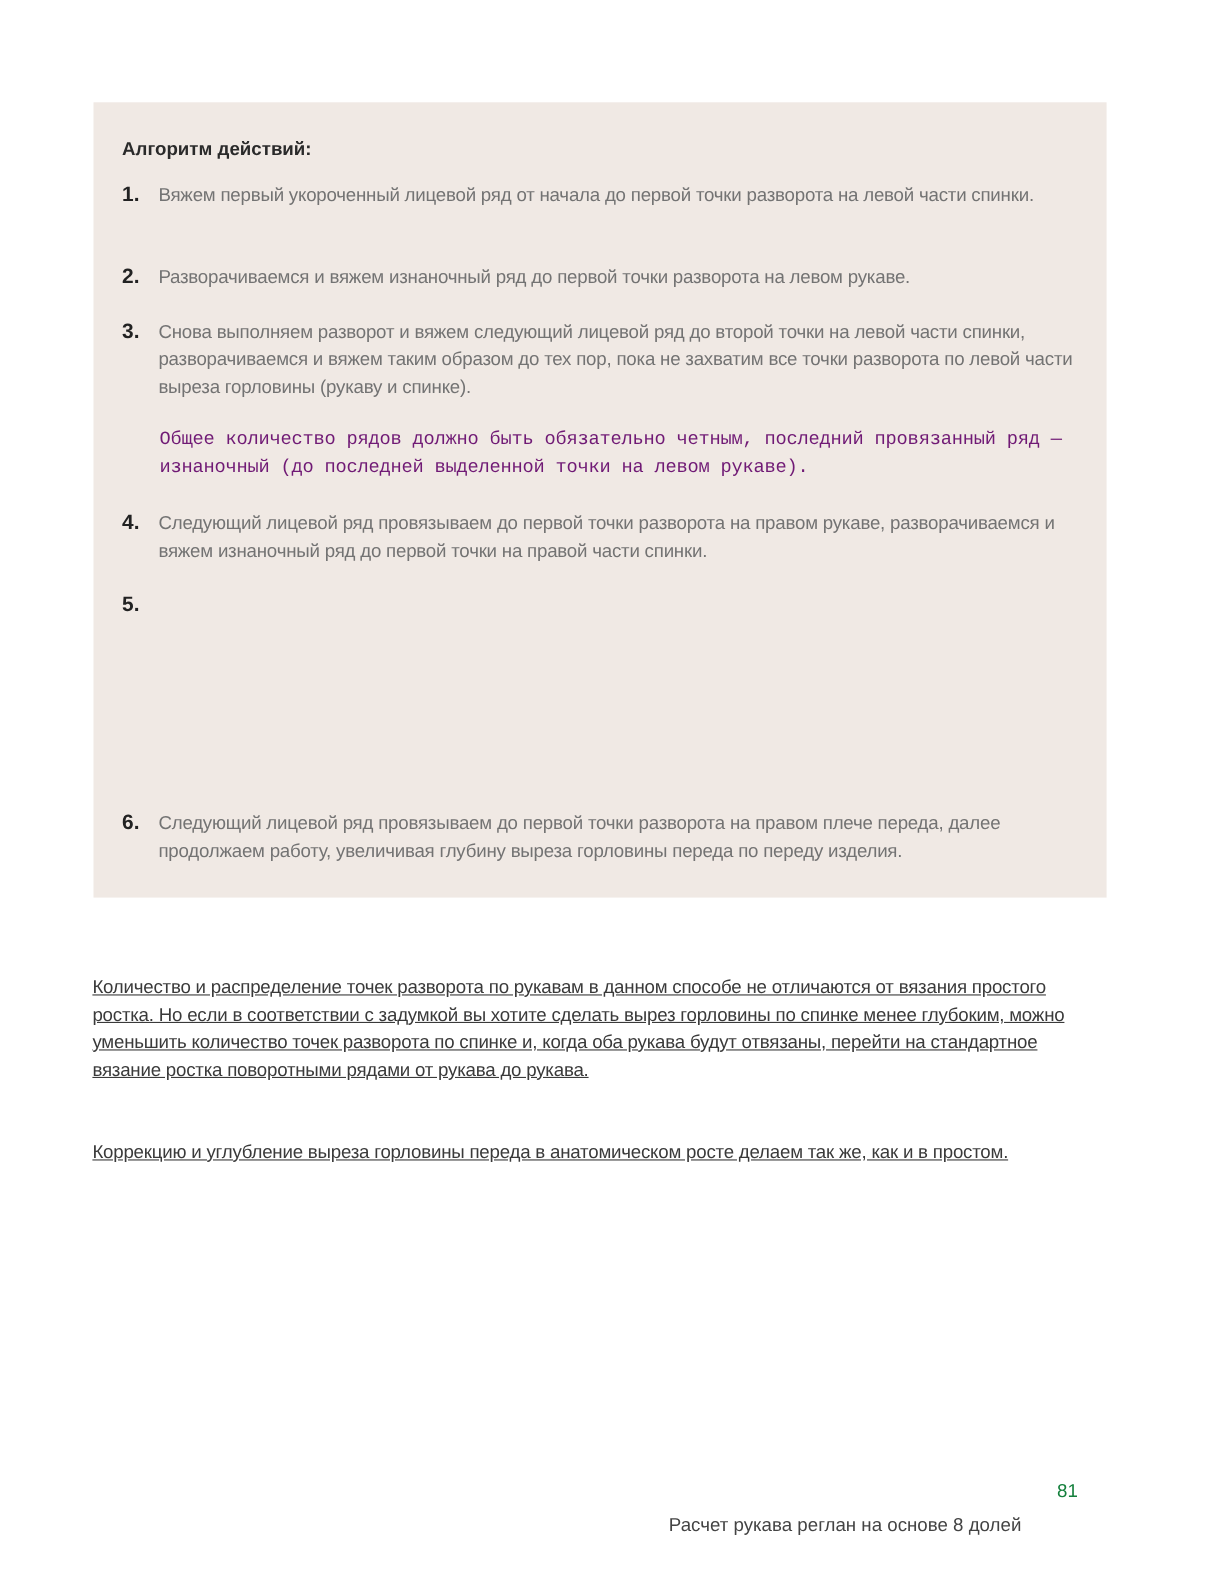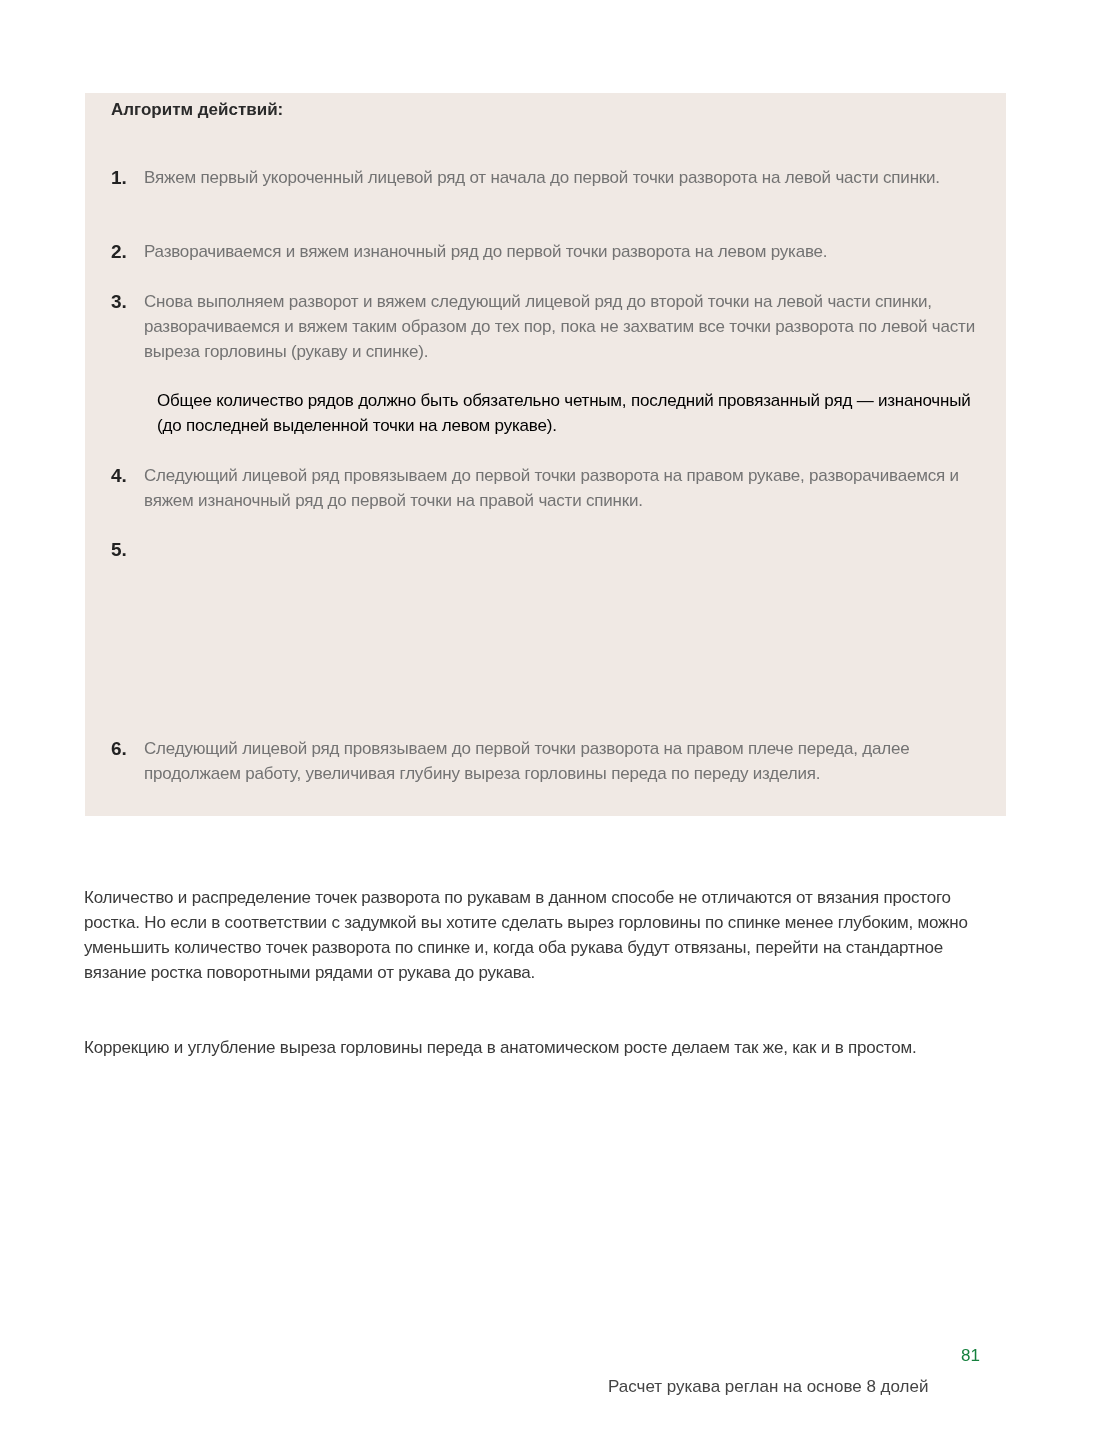--- a/index.html
+++ b/index.html
@@ -5,36 +5,36 @@
     html, body { margin: 0; padding: 0; background: #ffffff; }
     body {
       width: 1107px; height: 1439px; position: relative; overflow: hidden;
       font-family: "Liberation Sans", sans-serif; color: #3a3a3a;
     }
     .box {
       position: absolute; left: 85px; top: 93px; width: 921px; height: 723px;
       background: #f0e9e4; box-sizing: border-box;
     }
     .box-title {
-      position: absolute; left: 26px; top: 7px;
+      position: absolute; left: 26px; top: 33px;
       font-size: 17px; font-weight: bold; color: #2a2a2a;
     }
     .step {
       position: absolute; left: 26px; width: 880px;
       font-size: 17px; line-height: 25px;
     }
     .step .num {
       position: absolute; left: 0; top: 0;
       font-weight: bold; font-size: 19px; color: #222;
     }
     .step .txt { margin-left: 33px; display: block; color: #737373; letter-spacing: -0.2px; }
-    .step .note { margin-left: 46px; display: block; color: #000000; margin-top: 24px; letter-spacing: -0.2px; }
+    .step .note { margin-left: 34px; display: block; color: #701a75; margin-top: 24px; letter-spacing: -0.2px; font-family: Liberation Mono, monospace; }
     .para {
       position: absolute; left: 84px; width: 925px;
-      font-size: 17px; line-height: 25px; color: #3a3a3a; letter-spacing: -0.2px;
+      font-size: 17px; line-height: 25px; color: #3a3a3a; letter-spacing: -0.2px; text-decoration: underline;
     }
     .footer-title {
       position: absolute; left: 608px; top: 1347px;
       font-size: 17px; color: #444; margin-top: 30px;
     }
     .page-num {
       position: absolute; left: 961px; top: 1346px;
       font-size: 17px; color: #15803d;
     }
   </style>

